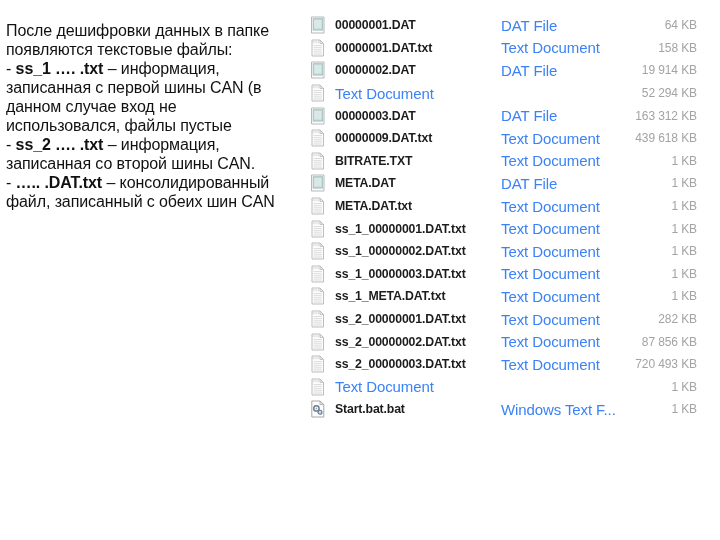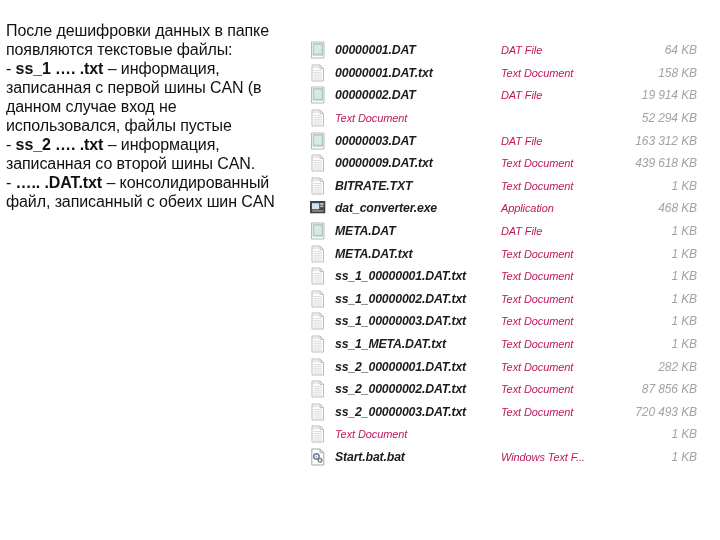--- a/index.html
+++ b/index.html
@@ -30,23 +30,22 @@
     letter-spacing: -0.1px;
   }
   .exp-line b {
     font-weight: bold;
   }
 
   
   #file-list {
     position: absolute;
     left: 310px;
-    top: 39px;
+    top: 14px;
     width: 392px;
-    font-style: italic;
   }
   .file-row {
     height: 22.6px;
     display: flex;
     align-items: center;
     position: relative;
   }
   .file-icon {
     width: 16px;
     height: 18px;
@@ -63,22 +62,22 @@
     font-size: 12.3px;
     font-weight: bold;
     color: #1c1c1c;
     white-space: nowrap;
     flex: 0 0 auto;
     width: 166px;
     overflow: hidden;
     letter-spacing: -0.15px;
   }
   .file-type {
-    font-size: 11px;
-    color: #be185d;
+    font-size: 15px;
+    color: #3b82f6;
     white-space: nowrap;
     flex: 0 0 auto;
     width: 110px;
     letter-spacing: -0.1px;
   }
   .file-size {
     font-size: 12px;
     color: #a3a3a3;
     white-space: nowrap;
     flex: 1 1 auto;
@@ -206,34 +205,20 @@
           <line x1="8.6" y1="2.1" x2="8.6" y2="4.2" stroke="#c8c8c8" stroke-width="0.7"></line>
         </svg>
       </span>
       <span class="file-name">BITRATE.TXT</span>
       <span class="file-type">Text Document</span>
       <span class="file-size">1 KB</span>
     </div>
     <div class="file-row">
       <span class="file-icon">
         <svg viewBox="0 0 16 18">
-          <rect x="0.6" y="2.6" width="14.2" height="11.2" fill="#4a4a4a" stroke="#2a2a2a" stroke-width="0.9"></rect>
-          <rect x="2.0" y="4.2" width="7.2" height="6.0" fill="#cfe2ef" stroke="none"></rect>
-          <rect x="10.2" y="4.2" width="3.3" height="1.5" fill="#e3e3e3" stroke="none"></rect>
-          <rect x="10.2" y="6.6" width="3.3" height="1.5" fill="#bfbfbf" stroke="none"></rect>
-          <rect x="2.0" y="11.2" width="11.5" height="1.5" fill="#8f8f8f" stroke="none"></rect>
-        </svg>
-      </span>
-      <span class="file-name">dat_converter.exe</span>
-      <span class="file-type">Application</span>
-      <span class="file-size">468 KB</span>
-    </div>
-    <div class="file-row">
-      <span class="file-icon">
-        <svg viewBox="0 0 16 18">
           <path d="M1.5 1 H14 V17 H1.5 Z" fill="#fbfbfb" stroke="#b0b0b0" stroke-width="0.9"></path>
           <rect x="3.1" y="2.7" width="9.6" height="11.4" fill="#bcd6d4" stroke="#9ab9b7" stroke-width="0.7"></rect>
           <rect x="4.2" y="3.9" width="7.3" height="8.6" fill="#d9e9e8" stroke="none"></rect>
         </svg>
       </span>
       <span class="file-name">META.DAT</span>
       <span class="file-type">DAT File</span>
       <span class="file-size">1 KB</span>
     </div>
     <div class="file-row">

